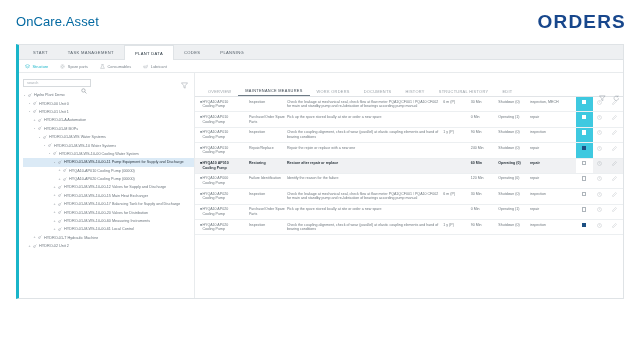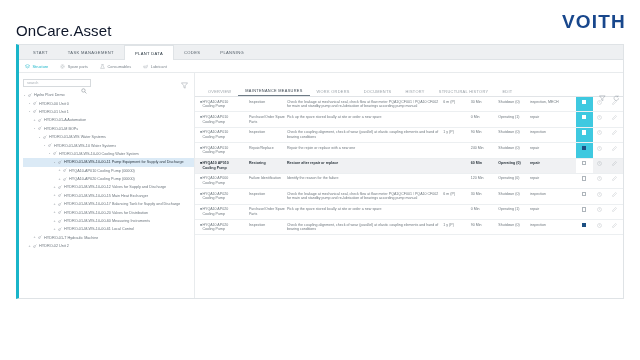--- a/index.html
+++ b/index.html
@@ -8,21 +8,21 @@
     width: 640px; height: 360px;
     background: #ffffff;
     font-family: "Liberation Sans", sans-serif;
     overflow: hidden;
   }
   #root { position: relative; width: 640px; height: 360px; background:#fff; }
 
   
   .page-title {
     position: absolute; left: 16px; top: 14px;
-    font-size: 15px; color: #0f172a; letter-spacing: .1px; margin-top: 8px;
+    font-size: 13px; color: #0369a1; letter-spacing: .1px;
   }
   .voith-logo {
     position: absolute; right: 14px; top: 11px;
     font-size: 19px; font-weight: bold; letter-spacing: 1.2px;
     color: #18478c; font-family: "Liberation Sans", sans-serif;
   }
 
   
   .app {
     position: absolute; left: 16px; top: 44px;
@@ -122,21 +122,21 @@
   .chk.on { background:#1c4f82; border-color:#1c4f82; }
   .chk.outline { border:1px solid #aeb5bb; background:#fff; }
   .icn { opacity:.55; }
 </style>
 </head>
 <body>
 
 <div id="root">
 
   <div class="page-title">OnCare.Asset</div>
-  <div class="voith-logo">VOITH</div>
+  <div class="voith-logo">ORDERS</div>
 
   <div class="app">
 
     <div class="tabbar" id="tabbar">
         <div class="tab">START</div>
         <div class="tab">TASK MANAGEMENT</div>
         <div class="tab active">PLANT DATA</div>
         <div class="tab">CODES</div>
         <div class="tab">PLANNING</div>
       </div>

